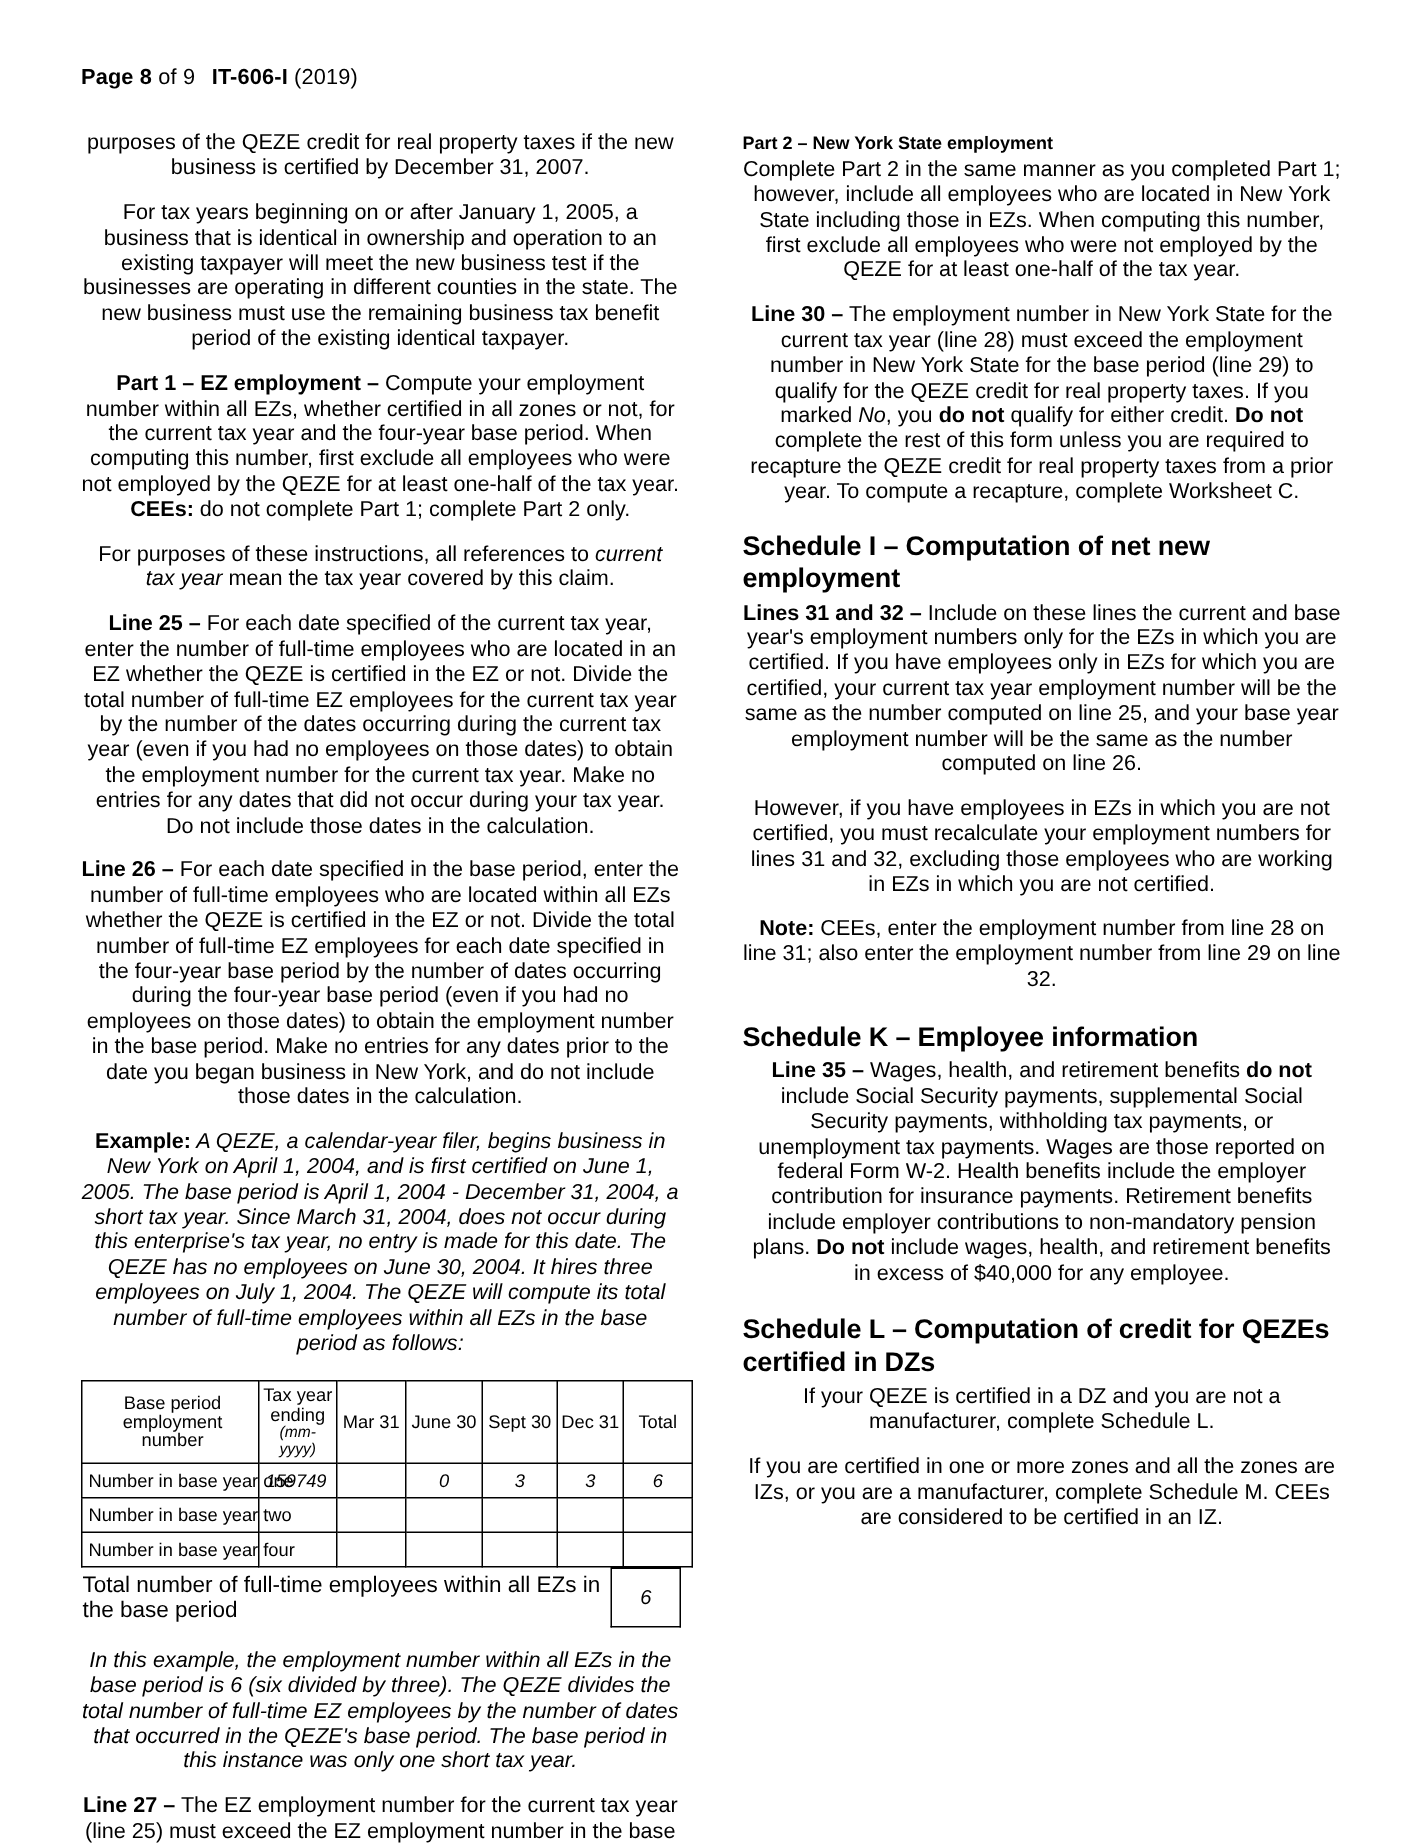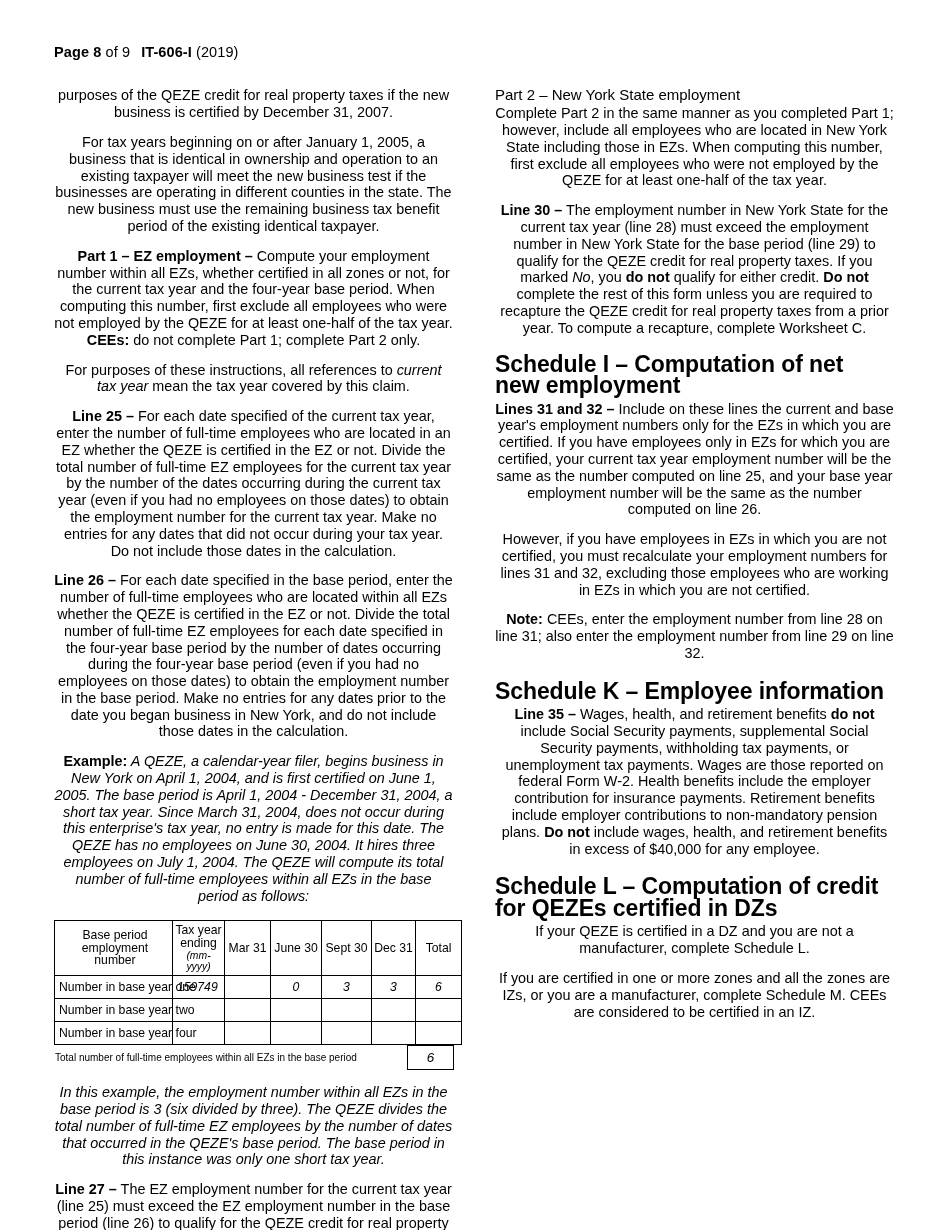--- a/index.html
+++ b/index.html
@@ -52,31 +52,31 @@
     line-height: 16.8px;
     text-align: center;
     letter-spacing: 0.0px;
   }
   p.italic { font-style: italic; }
   b, .b { font-weight: bold; }
   i, .i { font-style: italic; }
   .bi { font-weight: bold; font-style: italic; }
 
   h2.schedule {
-    font-size: 23px;
+    font-size: 18px;
     line-height: 21.5px;
     font-weight: bold;
     margin: 19px 0 4px 0;
     letter-spacing: -0.1px;
   }
   h2.schedule.first { margin-top: 17px; }
   h3.part {
-    font-size: 15px;
+    font-size: 12px;
     line-height: 16.8px;
-    font-weight: normal;
+    font-weight: bold;
     margin: 0 0 1px 0;
   }
 
   
   .tbl-wrap { margin: 16px 0 14px 0; }
   table.ex {
     border-collapse: collapse;
     width: 399px;
     table-layout: fixed;
   }
@@ -125,21 +125,21 @@
 
   
   table.tot {
     border-collapse: collapse;
     width: 399px;
     table-layout: fixed;
     margin-top: -1px;
   }
   table.tot td {
     border: none;
-    font-size: 10px;
+    font-size: 15px;
     padding: 3px 0 3px 1px;
     height: 25px;
     vertical-align: middle;
   }
   table.tot td.tot-box {
     border: 1px solid #000;
     border-top: 2px solid #000;
     text-align: center;
     font-style: italic;
     font-size: 13.4px;
@@ -244,21 +244,21 @@
           </colgroup>
           <tbody>
               <tr>
             <td>Total number of full-time employees within all EZs in the base period</td>
             <td class="tot-box">6</td>
           </tr>
         </tbody>
           </table>
       </div>
 
-      <p class="italic">In this example, the employment number within all EZs in the base period is 3 (six divided by three). The QEZE divides the total number of full-time EZ employees by the number of dates that occurred in the QEZE's base period. The base period in this instance was only one short tax year.</p>
+      <p class="italic">In this example, the employment number within all EZs in the base period is 6 (six divided by three). The QEZE divides the total number of full-time EZ employees by the number of dates that occurred in the QEZE's base period. The base period in this instance was only one short tax year.</p>
 
       <p><b>Line 27 –</b><span> The EZ employment number for the current tax year (line 25) must exceed the EZ employment number in the base period (line 26) to qualify for the QEZE credit for real property taxes. If you marked </span></p>
 
     </div>
 
     <div class="col">
 
 
       <h3 class="part">Part 2 – New York State employment</h3>
       <p>Complete Part 2 in the same manner as you completed Part 1; however, include all employees who are located in New York State including those in EZs. When computing this number, first exclude all employees who were not employed by the QEZE for at least one-half of the tax year.</p>

